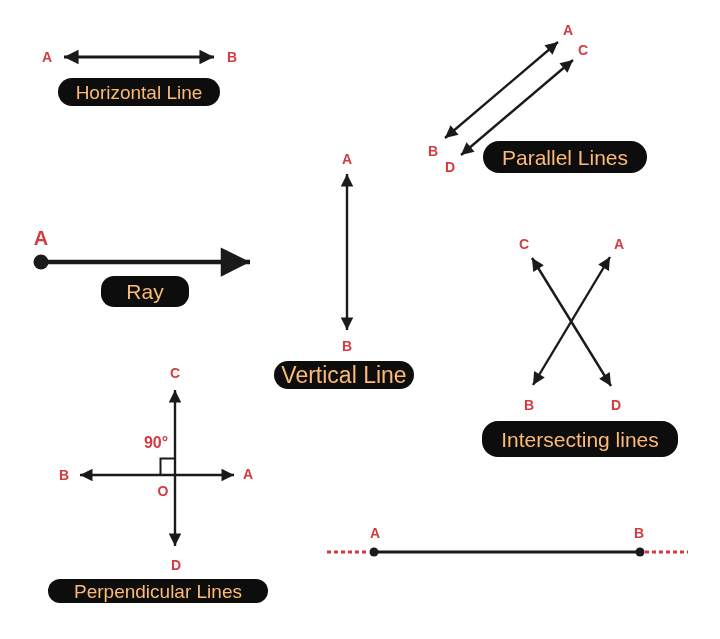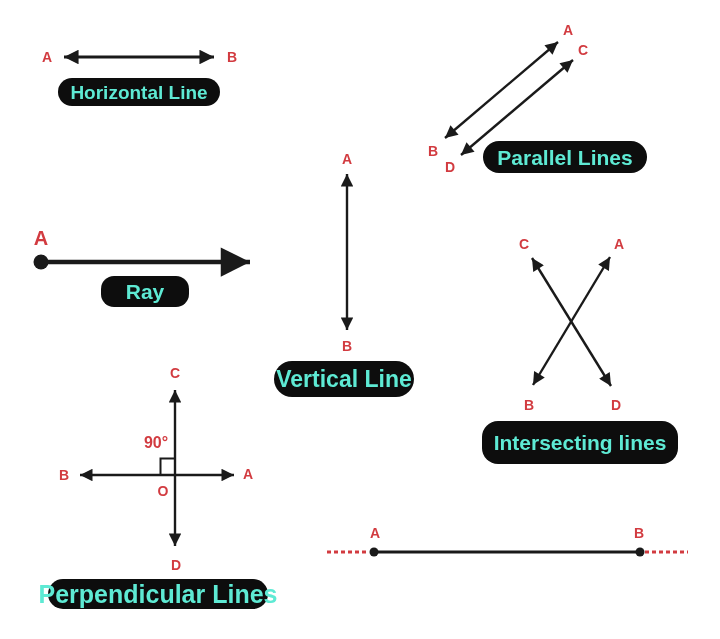--- a/index.html
+++ b/index.html
@@ -27,22 +27,22 @@
     white-space: nowrap;
   }
   .pt-label.big { font-size: 20px; }
   .pt-label.small { font-size: 16px; }
   .caption-pill {
     position: absolute;
     display: flex;
     align-items: center;
     justify-content: center;
     background: #0d0d0d;
-    color: #5eead4;
-    font-weight: bold;
+    color: #fdba74;
+    font-weight: normal;
     white-space: nowrap;
     line-height: 1;
   }
 </style>
 </head>
 <body>
 
 <div id="stage">
 
   <svg id="geometry" viewBox="0 0 720 639" xmlns="http://www.w3.org/2000/svg">
@@ -120,20 +120,20 @@
 
   <span class="pt-label" style="left:375px; top:533px;">A</span>
   <span class="pt-label" style="left:639px; top:533px;">B</span>
 
   <div class="caption-pill" style="left:58px; top:78px; width:162px; height:28px; border-radius:14px; font-size:19px;">Horizontal Line</div>
 
   <div class="caption-pill" style="left:101px; top:276px; width:88px; height:31px; border-radius:13px; font-size:21px;">Ray</div>
 
   <div class="caption-pill" style="left:483px; top:141px; width:164px; height:32px; border-radius:16px; font-size:21px;">Parallel Lines</div>
 
-  <div class="caption-pill" style="left:274px; top:361px; width:140px; height:36px; border-radius:18px; font-size:23px;text-align:right;">Vertical Line</div>
+  <div class="caption-pill" style="left:274px; top:361px; width:140px; height:28px; border-radius:18px; font-size:23px;text-align:right;">Vertical Line</div>
 
-  <div class="caption-pill" style="left:482px; top:421px; width:196px; height:43px; border-radius:16px; font-size:21px;">Intersecting lines</div>
+  <div class="caption-pill" style="left:482px; top:421px; width:196px; height:36px; border-radius:16px; font-size:21px;">Intersecting lines</div>
 
-  <div class="caption-pill" style="left:48px; top:579px; width:220px; height:30px; border-radius:17px; font-size:25px;">Perpendicular Lines</div>
+  <div class="caption-pill" style="left:48px; top:579px; width:220px; height:24px; border-radius:17px; font-size:19px;">Perpendicular Lines</div>
 
 
 </div>
 
 </body></html>

